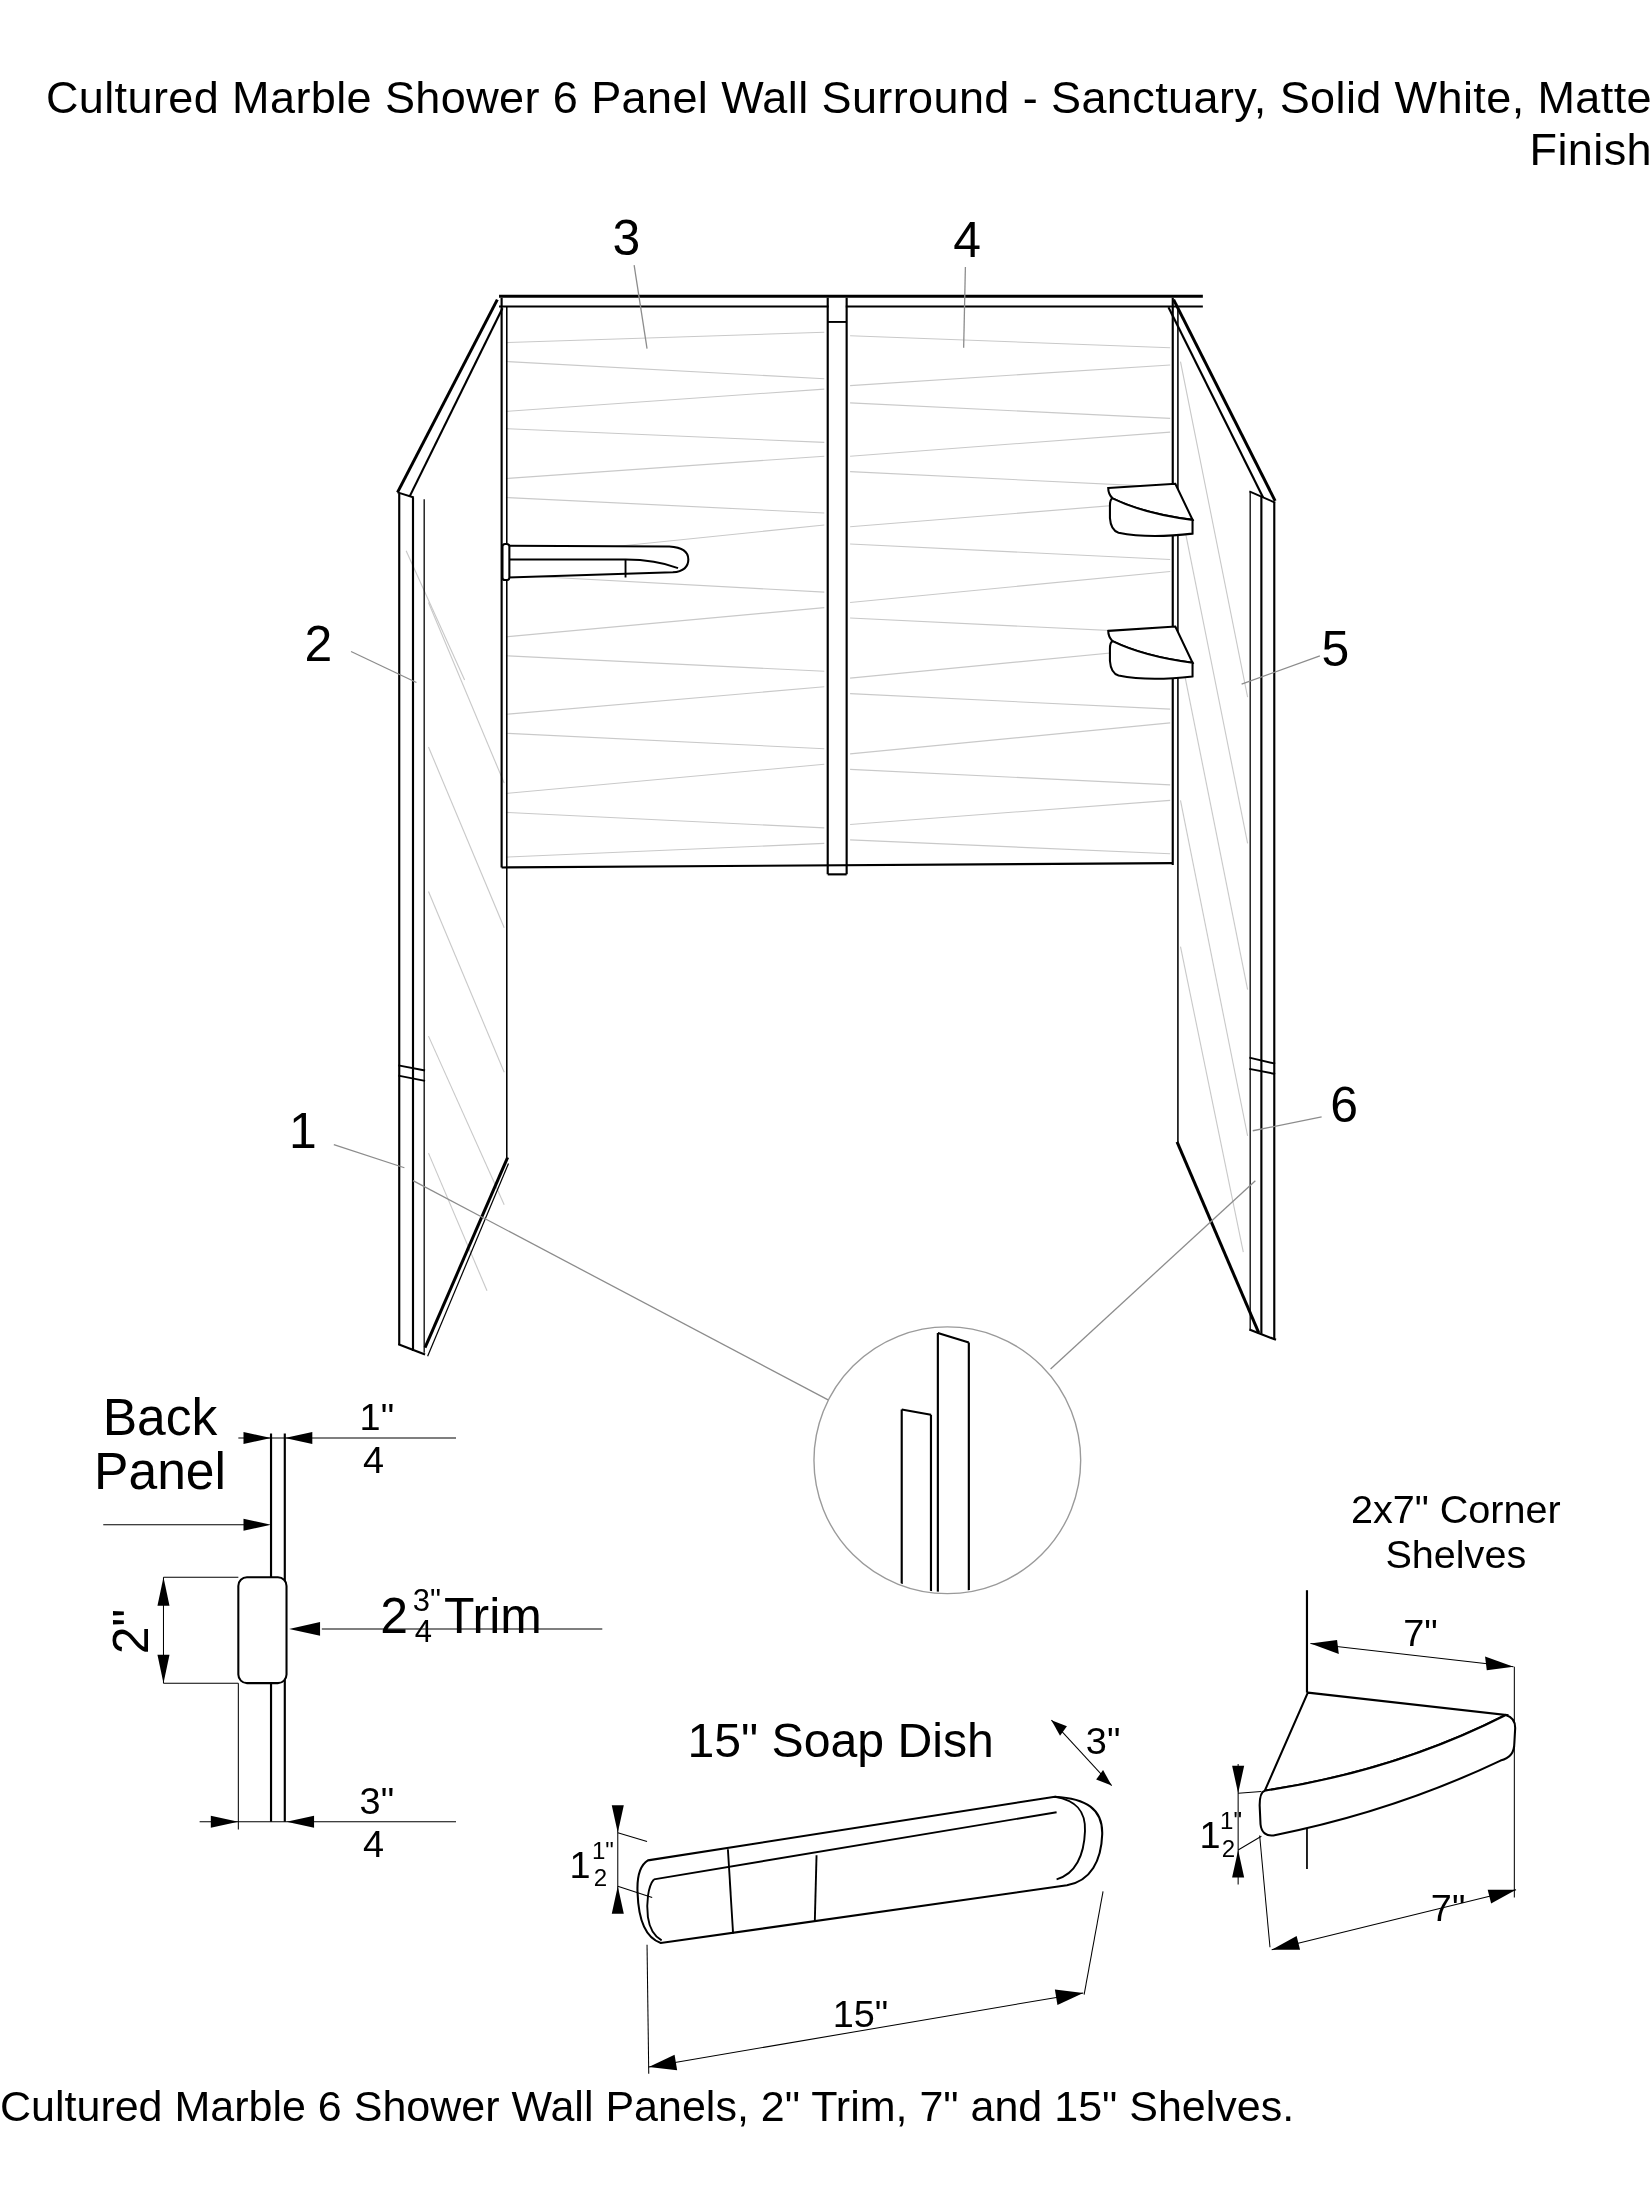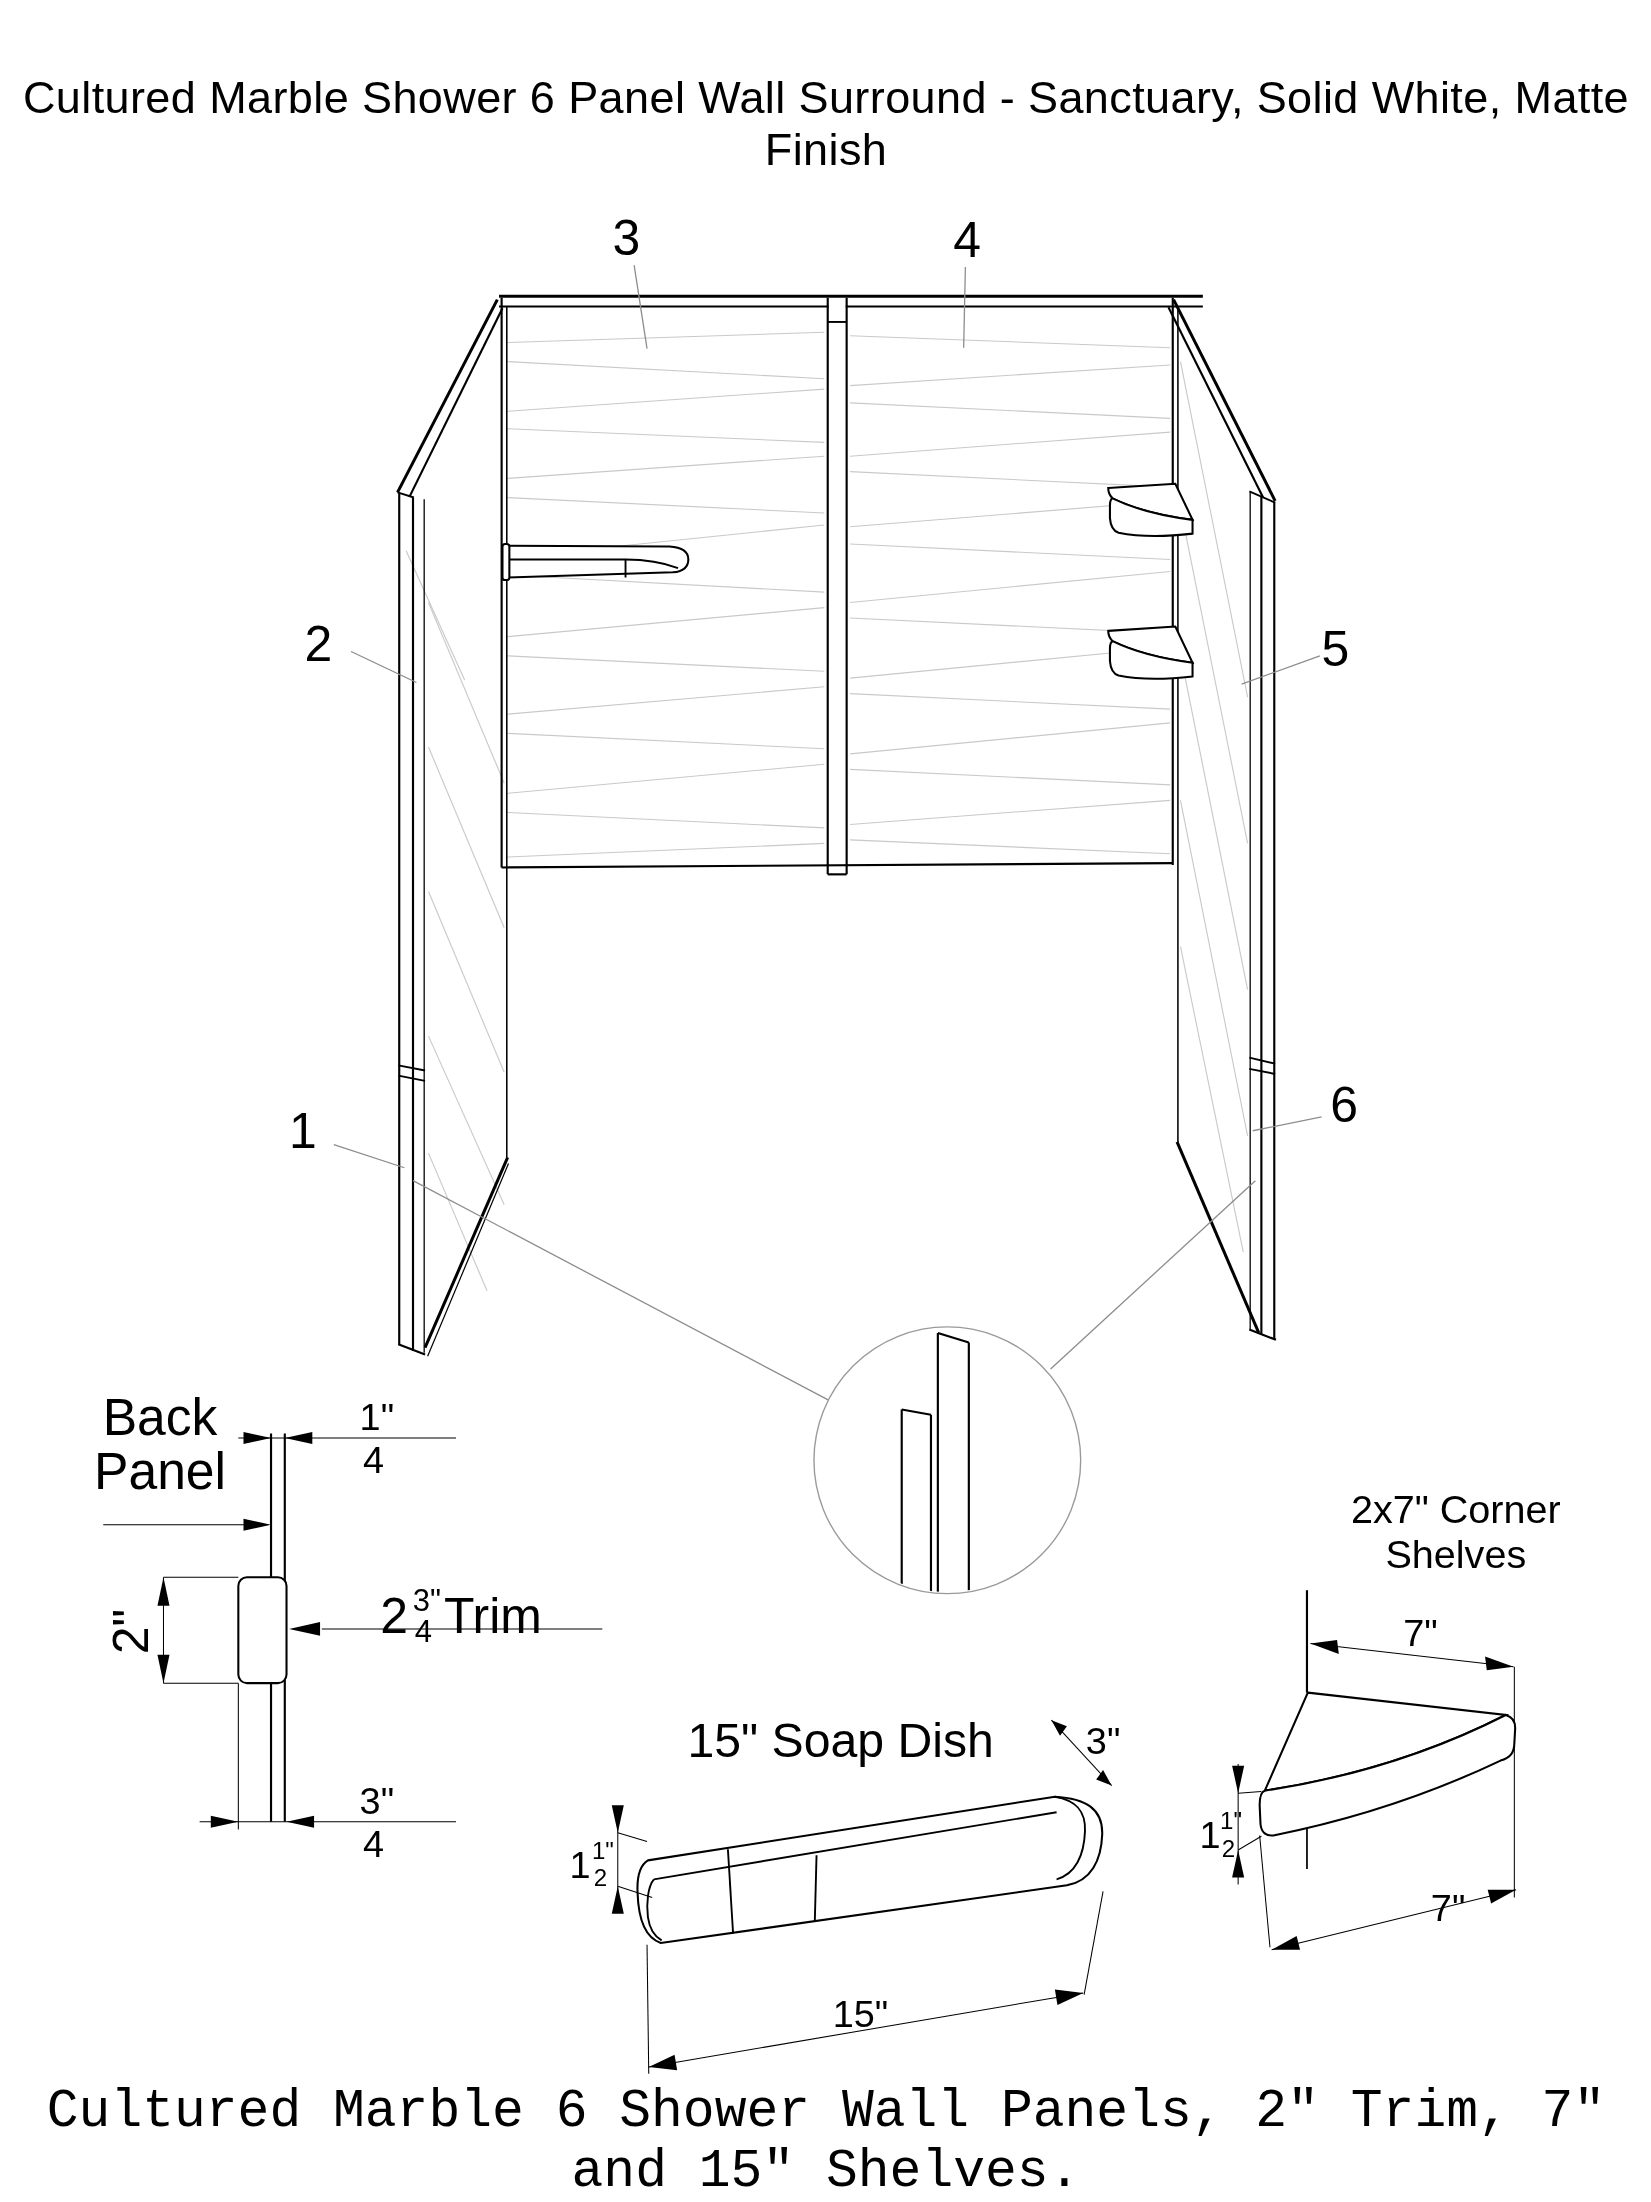--- a/index.html
+++ b/index.html
@@ -1,18 +1,18 @@
 <!DOCTYPE html>
 <html style="font-size:13.8px"><head>
 <meta charset="utf-8">
 <style>
   html,body{margin:0;padding:0;background:#ffffff;}
   body{width:1652px;height:2203px;position:relative;font-family:"Liberation Sans",sans-serif;color:#000;}
-  .page-title{position:absolute;top:72px;left:0;width:100%;text-align:center;font-size:45px;letter-spacing:0.4px;}
-  .page-caption{position:absolute;top:2082px;left:0;width:100%;text-align:center;font-size:53px;font-family:Liberation Mono, monospace;}
+  .page-title{position:absolute;top:72px;left:0;width:100%;text-align:right;font-size:45px;letter-spacing:0.4px;}
+  .page-caption{position:absolute;top:2082px;left:0;width:100%;font-size:43px;}
   svg{position:absolute;left:0;top:0;}
   svg text{font-family:"Liberation Sans",sans-serif;fill:#000;}
   .num{font-size:58px;}
   .lbl{font-size:60px;}
   .dim{font-size:44px;}
   .dimsm{font-size:28px;}
   .frac{font-size:44px;}
   .trimlbl{font-size:58px;}
   .trimfrac{font-size:36px;}
   .dtitle{font-size:56px;}

